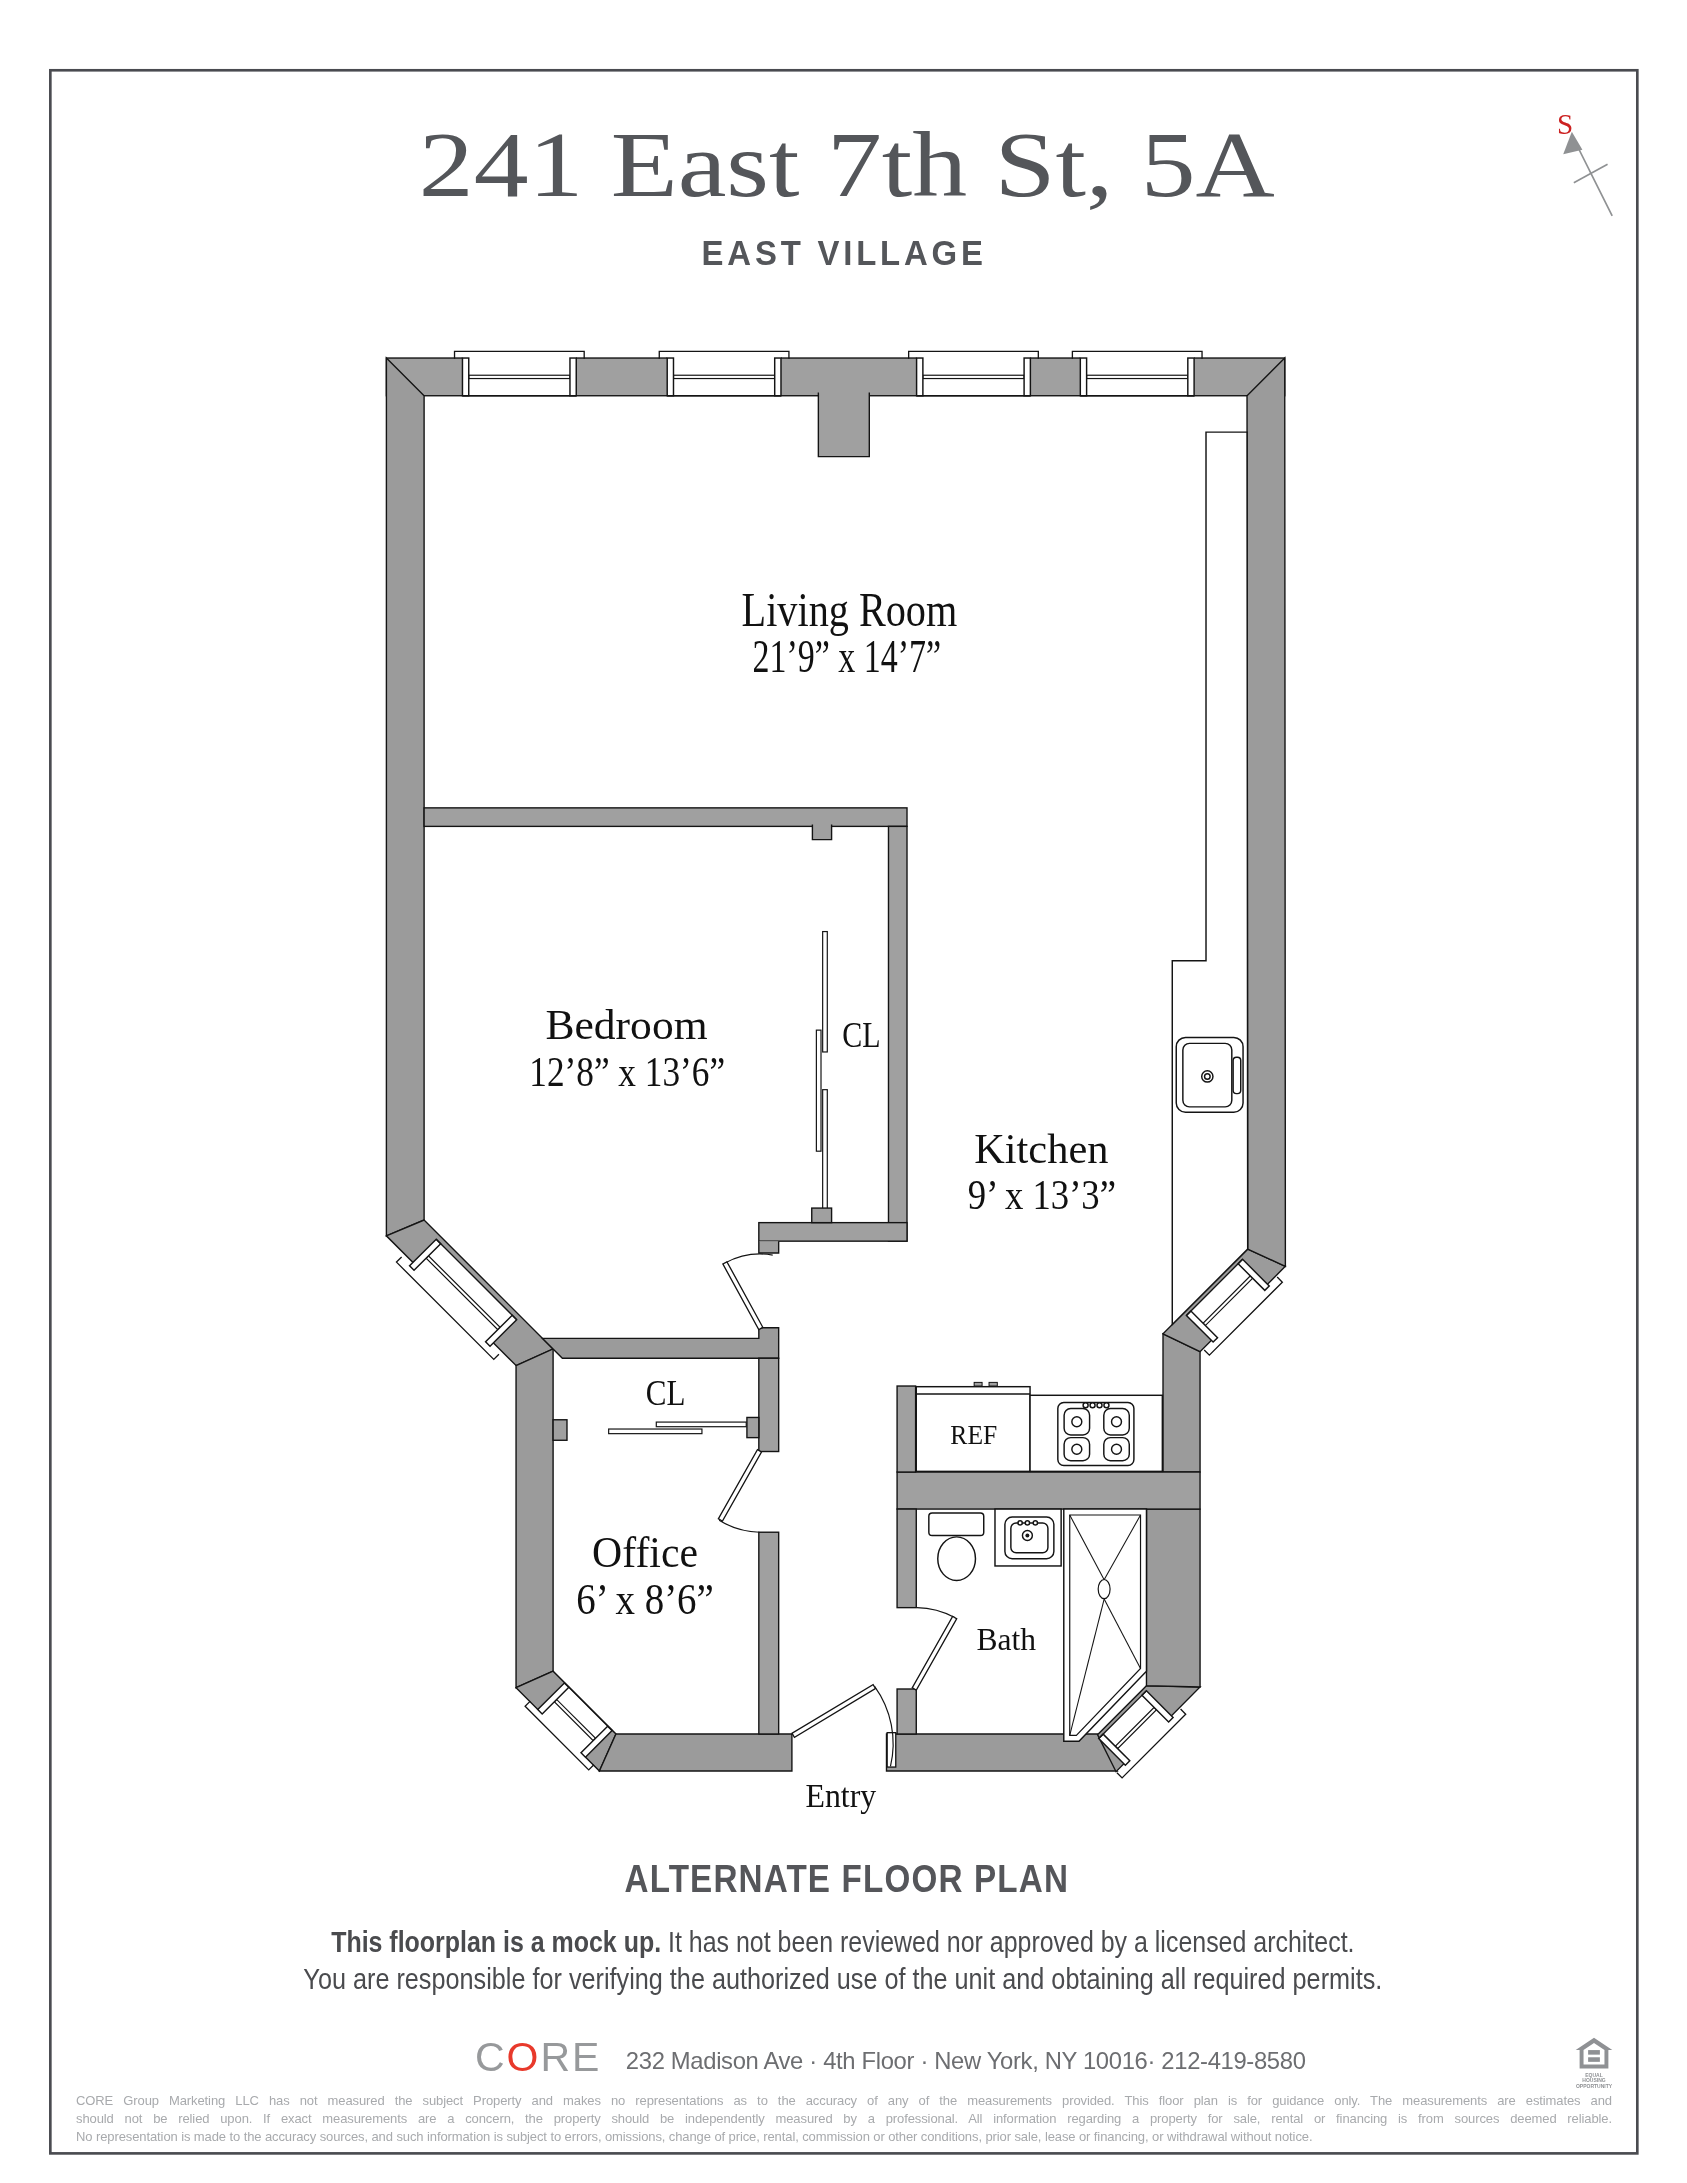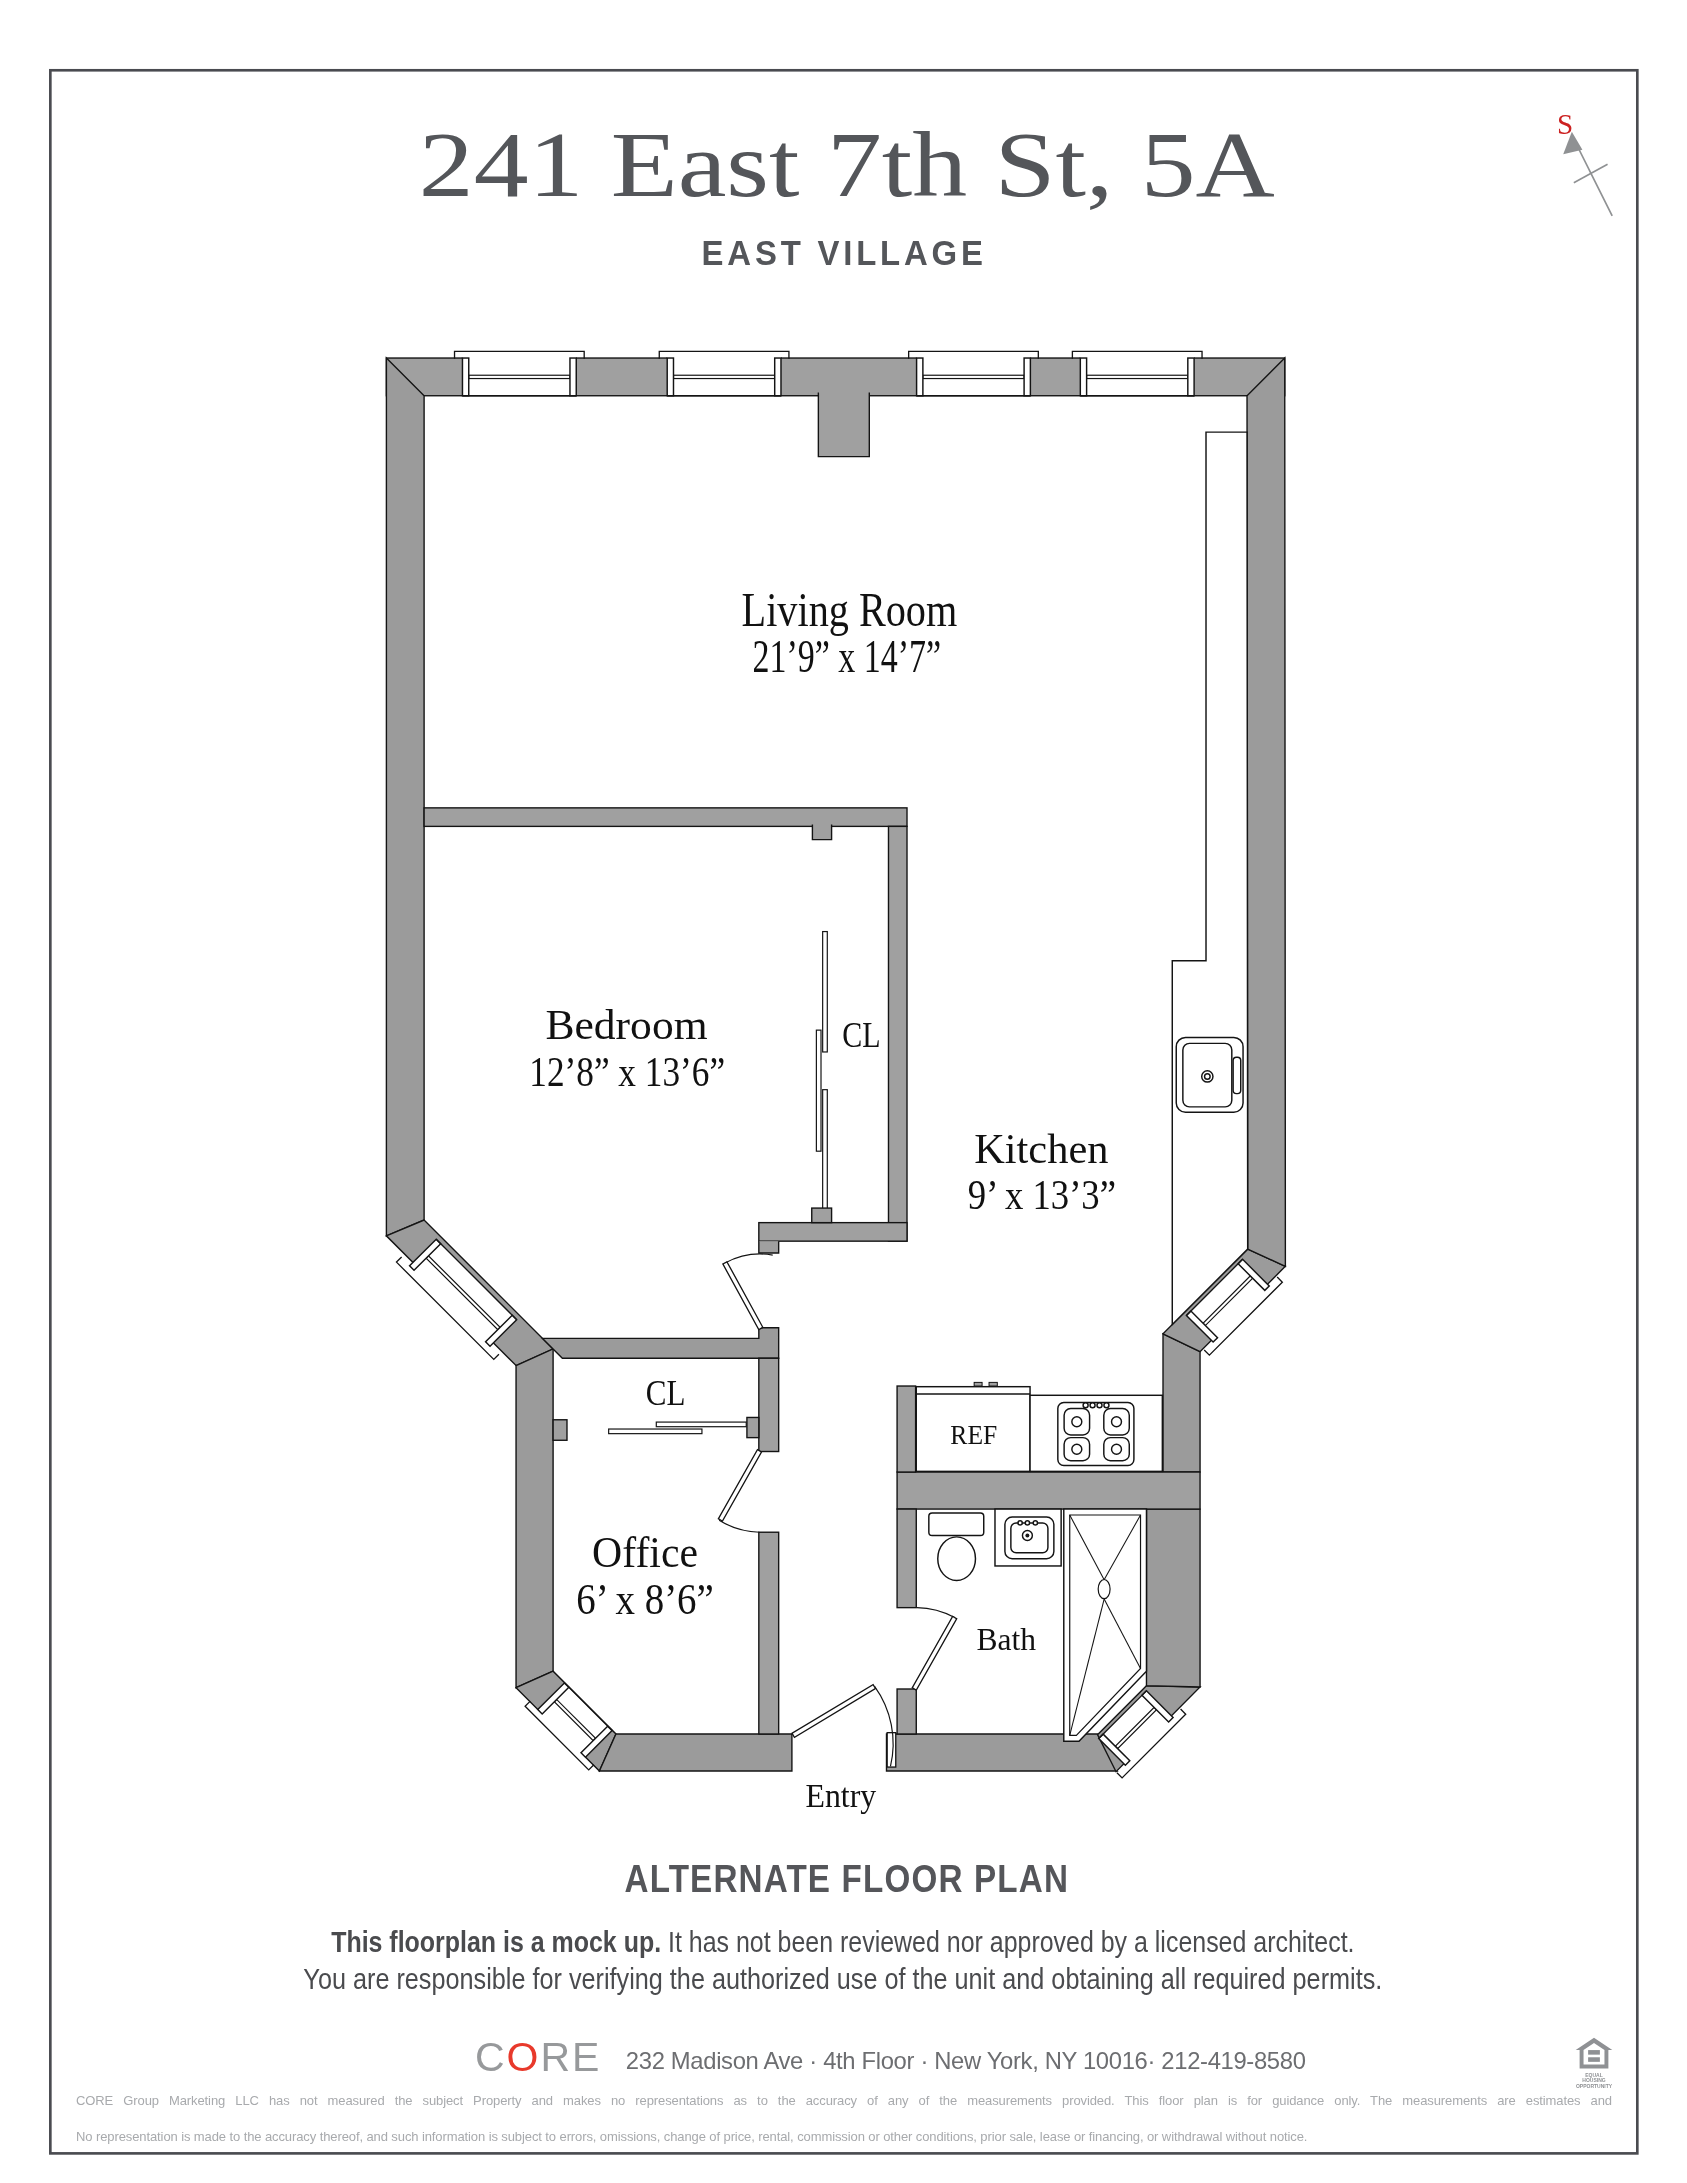--- a/index.html
+++ b/index.html
@@ -266,21 +266,22 @@
 <text x="1274" y="2977" font-size="44" fill="#4a4b4e" text-anchor="middle" textLength="1631" lengthAdjust="spacingAndGlyphs" font-family="Liberation Sans, sans-serif">You are responsible for verifying the authorized use of the unit and obtaining all required permits.</text>
 
 <text x="718" y="3101" font-size="62" fill="#97999b" letter-spacing="3" font-family="Liberation Sans, sans-serif">C<tspan fill="#e8392b">O</tspan>RE</text>
 
 <text x="946" y="3098" font-size="36" letter-spacing="-0.5" fill="#6d6e71" font-family="Liberation Sans, sans-serif">232 Madison Ave · 4th Floor · New York, NY 10016· 212-419-8580</text>
 </svg>
 <div style="position:absolute;left:0;top:0;">
 </div>
 
 <div class="fp fpj" style="top:2072px;">CORE Group Marketing LLC has not measured the subject Property and makes no representations as to the accuracy of any of the measurements provided. This floor plan is for guidance only. The measurements are estimates and</div>
-<div class="fp" style="top:2108px;">No representation is made to the accuracy thereof, and such information is subject to errors, omissions, change of price,  rental, commission or other conditions, prior sale, lease or financing, or withdrawal without notice.</div>
+<div class="fp fpj" style="top:2090px;">should not be relied upon. If exact measurements are a concern, the property should be independently measured by a professional. All information regarding a property for sale, rental or financing is from sources deemed reliable.</div>
+<div class="fp" style="top:2108px;">No representation is made to the accuracy sources, and such information is subject to errors, omissions, change of price,  rental, commission or other conditions, prior sale, lease or financing, or withdrawal without notice.</div>
 <div style="position:absolute;left:1573px;top:2017px;width:42px;text-align:center;color:#8f9194;">
 
 <svg width="40" height="34" viewBox="0 0 60 52">
         <path d="M30 1 L58 20 L52 20 L52 48 L8 48 L8 20 L2 20 Z M30 9 L14 20 L14 42 L46 42 L46 20 Z" fill="#8f9194" fill-rule="evenodd"></path>
         <rect x="21" y="20" width="18" height="7" fill="#8f9194"></rect>
         <rect x="21" y="31" width="18" height="7" fill="#8f9194"></rect>
       </svg>
 <div style="font-family:'Liberation Sans',sans-serif;font-size:5px;font-weight:bold;line-height:5.3px;letter-spacing:0;">EQUAL HOUSING<br>OPPORTUNITY</div>
 </div>
 </div>

